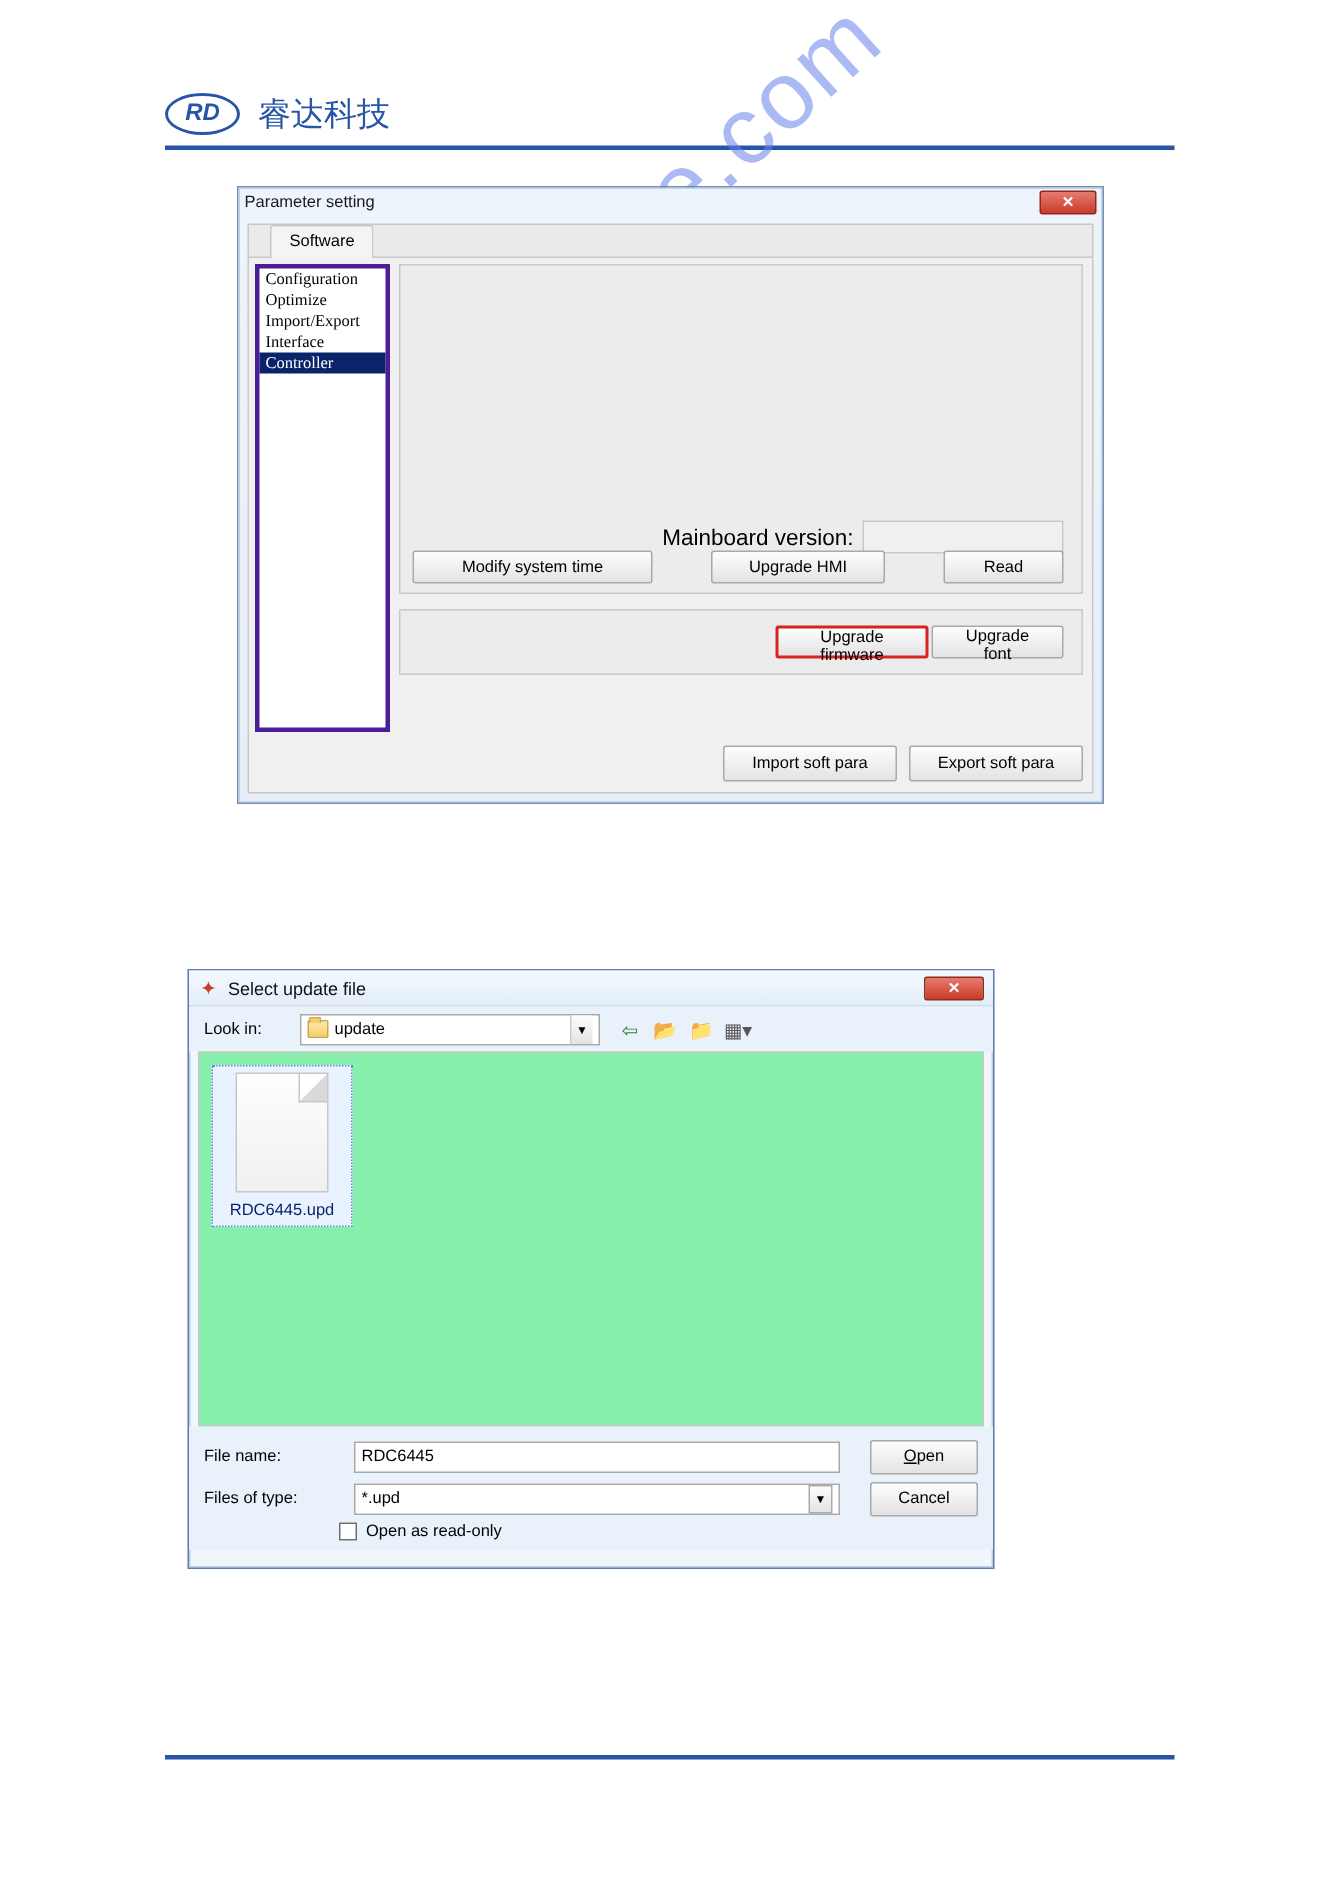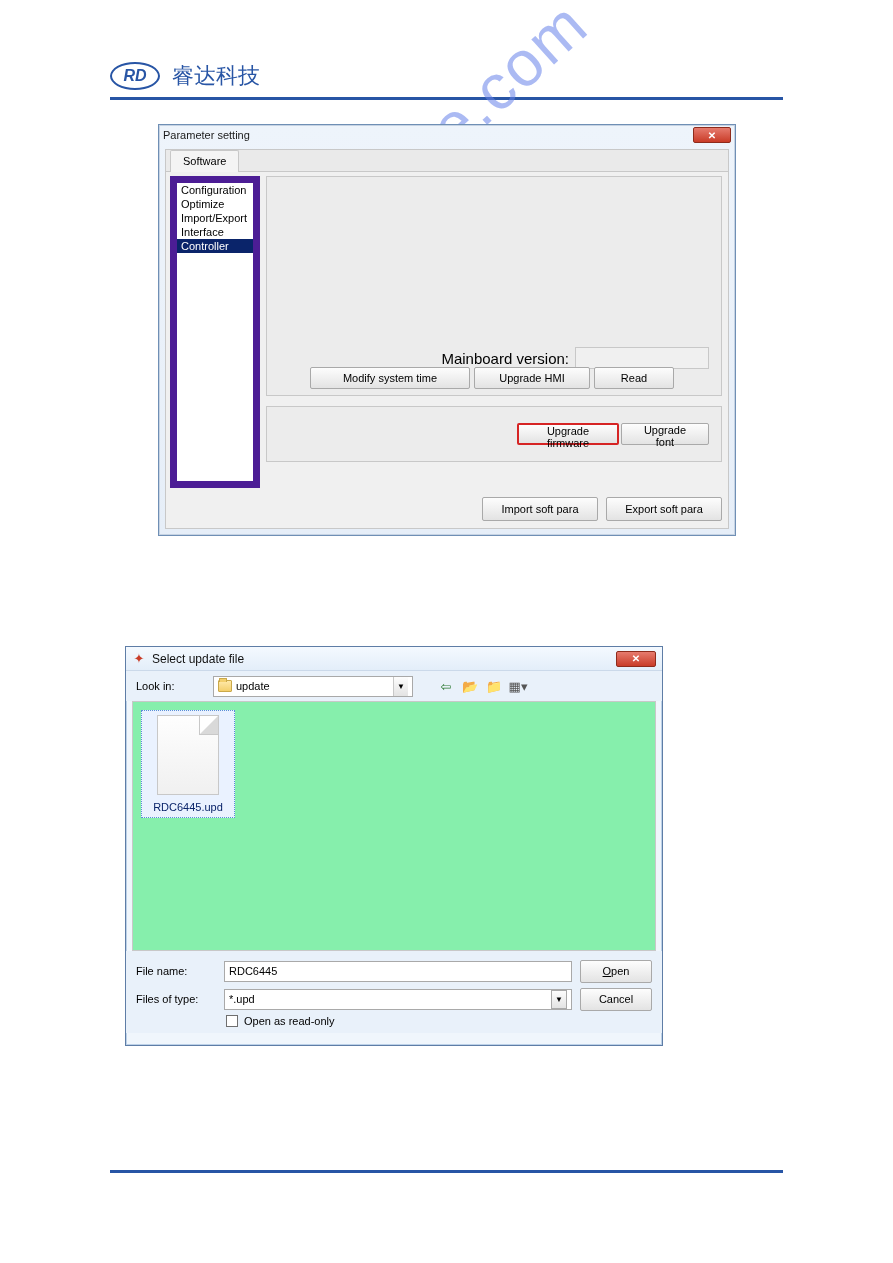--- a/index.html
+++ b/index.html
@@ -14,78 +14,78 @@
   .doc-footer { position: absolute; left: 110px; right: 110px; bottom: 90px; border-top: 3px solid #2855a5; }
 
   
   .win1 { position: absolute; left: 158px; top: 124px; width: 578px; height: 412px; border: 1px solid #6f8fb5; background: linear-gradient(#eef4fb,#e6eef8); box-shadow: 0 0 0 1px #c6d3e3 inset; }
   .win1-titlebar { height: 20px; display: flex; align-items: center; padding: 0 4px; }
   .win1-title { font-size: 11px; color: #1a1a1a; }
   .win1-close { margin-left: auto; width: 38px; height: 16px; background: linear-gradient(#e67b6e,#c93c28); border: 1px solid #8e2b1c; border-radius: 2px; display: flex; align-items: center; justify-content: center; color: #fff; font-weight: bold; font-size: 10px; }
 
   .win1-body { position: absolute; left: 6px; right: 6px; top: 24px; bottom: 6px; background: #f0f0f0; border: 1px solid #c8c8c8; }
   .tab-strip { height: 22px; background: #eaeaea; border-bottom: 1px solid #c8c8c8; display: flex; }
-  .tab { height: 22px; padding: 4px 12px 0; border: 1px solid #c8c8c8; border-bottom: none; background: #f4f4f4; font-size: 11px; margin-left: 4px; border-radius: 2px 2px 0 0; }
-
-  .left-panel { position: absolute; left: 4px; top: 26px; bottom: 40px; width: 90px; border: 7px solid #4c1d95; background: #fff; }
+  .tab { height: 22px; padding: 4px 12px 0; border: 1px solid #c8c8c8; border-bottom: none; background: #f4f4f4; font-size: 11px; margin-left: 14px; border-radius: 2px 2px 0 0; }
+
+  .left-panel { position: absolute; left: 4px; top: 26px; bottom: 40px; width: 90px; border: 3px solid #4c1d95; background: #fff; font-family: Liberation Serif, serif; }
   .left-item { font-size: 11px; padding: 1px 4px; color: #000; }
   .left-item.selected { background: #0a246a; color: #fff; }
 
   .right-panel { position: absolute; left: 100px; right: 6px; top: 26px; bottom: 40px; }
   .group1 { position: absolute; left: 0; right: 0; top: 0; height: 220px; border: 1px solid #c8c8c8; background: #ececec; }
   .row-vendor { position: absolute; top: 140px; right: 12px; display: flex; align-items: center; }
   .row-vendor label { font-size: 11px; margin-right: 6px; }
   .input-text { width: 86px; height: 20px; border: 1px solid #a9a9a9; background: #fff; }
   .btn { height: 22px; padding: 0 14px; border: 1px solid #a9a9a9; background: linear-gradient(#fdfdfd,#e3e3e3); font-size: 11px; border-radius: 2px; }
   .btn-input { margin-left: 10px; width: 66px; }
 
   .row-mb { position: absolute; top: 170px; right: 12px; display: flex; align-items: center; }
   .row-mb label { font-size: 15px; margin-right: 6px; }
   .readonly-box { width: 134px; height: 22px; border: 1px solid #c8c8c8; background: #f0f0f0; }
 
-  .row-bottom { position: absolute; bottom: 6px; left: 8px; right: 12px; display: flex; justify-content: center; gap: 4px; }
+  .row-bottom { position: absolute; bottom: 6px; left: 8px; right: 12px; display: flex; justify-content: space-between; gap: 4px; }
   .btn-wide { width: 160px; }
   .btn-mid { width: 116px; }
   .btn-small { width: 80px; }
 
-  .group2 { position: absolute; left: 0; right: 0; top: 230px; height: 56px; border: 1px solid #c8c8c8; background: #ececec; display: flex; align-items: center; justify-content: flex-end; padding-right: 12px; gap: 2px; }
+  .group2 { position: absolute; left: 0; right: 0; top: 230px; height: 44px; border: 1px solid #c8c8c8; background: #ececec; display: flex; align-items: center; justify-content: flex-end; padding-right: 12px; gap: 2px; }
   .btn-highlight { border: 2px solid #d62424; }
 
   .bottom-buttons { position: absolute; left: 0; right: 6px; bottom: 4px; height: 30px; display: flex; justify-content: flex-end; gap: 8px; align-items: center; }
   .btn-lg { width: 116px; height: 24px; }
 
   
   .win2 { position: absolute; left: 125px; top: 646px; width: 538px; height: 400px; border: 1px solid #5e7da6; background: #f0f6fc; box-shadow: 0 0 0 1px #bcd1e8 inset; }
   .win2-titlebar { height: 24px; display: flex; align-items: center; padding: 0 6px; background: linear-gradient(#f4f9ff,#e3eef9); border-bottom: 1px solid #cbd9ea; }
   .win2-icon { width: 14px; height: 14px; margin-right: 6px; display: inline-flex; align-items: center; justify-content: center; color: #c93c28; font-size: 13px; }
   .win2-title { font-size: 12px; color: #111; }
   .win2-close { margin-left: auto; width: 40px; height: 16px; background: linear-gradient(#e67b6e,#c93c28); border: 1px solid #8e2b1c; border-radius: 2px; display: flex; align-items: center; justify-content: center; color: #fff; font-weight: bold; font-size: 10px; }
 
-  .lookin-row { height: 30px; display: flex; align-items: center; padding: 0 10px; gap: 17px; background: #e9f1fa; }
+  .lookin-row { height: 30px; display: flex; align-items: center; padding: 0 10px; gap: 4px; background: #e9f1fa; }
   .lookin-label { width: 60px; font-size: 11px; }
   .lookin-select { flex: 0 0 200px; height: 21px; border: 1px solid #a9a9a9; background: #fff; display: flex; align-items: center; padding: 0 4px; }
   .lookin-select .folder-icon { width: 14px; height: 12px; background: linear-gradient(#ffe9a9,#f3cf6c); border: 1px solid #caa94a; border-radius: 1px; margin-right: 4px; position: relative; }
   .lookin-select .folder-icon::before { content:''; position:absolute; top:-3px; left:0; width:6px; height:3px; background:#f3cf6c; border:1px solid #caa94a; border-bottom:none; border-radius:1px 1px 0 0; }
   .lookin-select span { font-size: 11px; }
   .lookin-select .dd { margin-left: auto; width: 15px; height: 19px; border-left: 1px solid #c8c8c8; display: flex; align-items: center; justify-content: center; font-size: 8px; background: linear-gradient(#fdfdfd,#e3e3e3); }
   .tool-icons { display: flex; gap: 4px; margin-left: 6px; }
   .tool-icons .ti { width: 20px; height: 20px; border: 1px solid transparent; display: flex; align-items: center; justify-content: center; font-size: 13px; }
   .ti-back { color: #2e7a34; }
   .ti-up { color: #b58b1e; }
   .ti-new { color: #b58b1e; }
   .ti-view { color: #555; }
 
   .file-area { height: 250px; background: #86efac; border: 1px solid #c8c8c8; margin: 0 6px; padding: 8px; }
   .file-item { width: 94px; display: flex; flex-direction: column; align-items: center; border: 1px dotted #5a8ed6; padding: 4px; background: #eaf2ff; }
   .file-icon { width: 62px; height: 80px; background: linear-gradient(#fefefe,#f0f0f0); border: 1px solid #c8c8c8; position: relative; }
   .file-icon::before { content:''; position:absolute; top:0; right:0; width:18px; height:18px; background:linear-gradient(135deg,#fff 48%,#d9d9d9 52%); border-left:1px solid #c8c8c8; border-bottom:1px solid #c8c8c8; }
   .file-label { font-size: 11px; margin-top: 6px; color: #0a246a; }
 
   .fn-rows { padding: 6px 10px; background: #e9f1fa; }
-  .fn-row { display: flex; align-items: center; height: 28px; gap: 8px; }
+  .fn-row { display: flex; align-items: center; height: 28px; gap: 20px; }
   .fn-row label { width: 80px; font-size: 11px; }
   .fn-input { flex: 1; height: 21px; border: 1px solid #a9a9a9; background: #fff; font-size: 11px; padding: 2px 4px; }
   .fn-select { flex: 1; height: 21px; border: 1px solid #a9a9a9; background: #fff; display: flex; align-items: center; padding: 0 4px; font-size: 11px; position: relative; }
   .fn-select .dd { margin-left: auto; width: 16px; height: 19px; border: 1px solid #a9a9a9; display: flex; align-items: center; justify-content: center; font-size: 8px; background: linear-gradient(#fdfdfd,#e3e3e3); }
   .fn-btn { width: 72px; height: 23px; border: 1px solid #a9a9a9; background: linear-gradient(#fdfdfd,#e3e3e3); font-size: 11px; border-radius: 2px; }
   .fn-btn u { text-decoration: underline; }
 
   .chk-row { display: flex; align-items: center; margin-left: 90px; margin-top: 2px; font-size: 11px; gap: 6px; }
   .chkbox { width: 12px; height: 12px; border: 1px solid #6f6f6f; background: #fff; }
 

